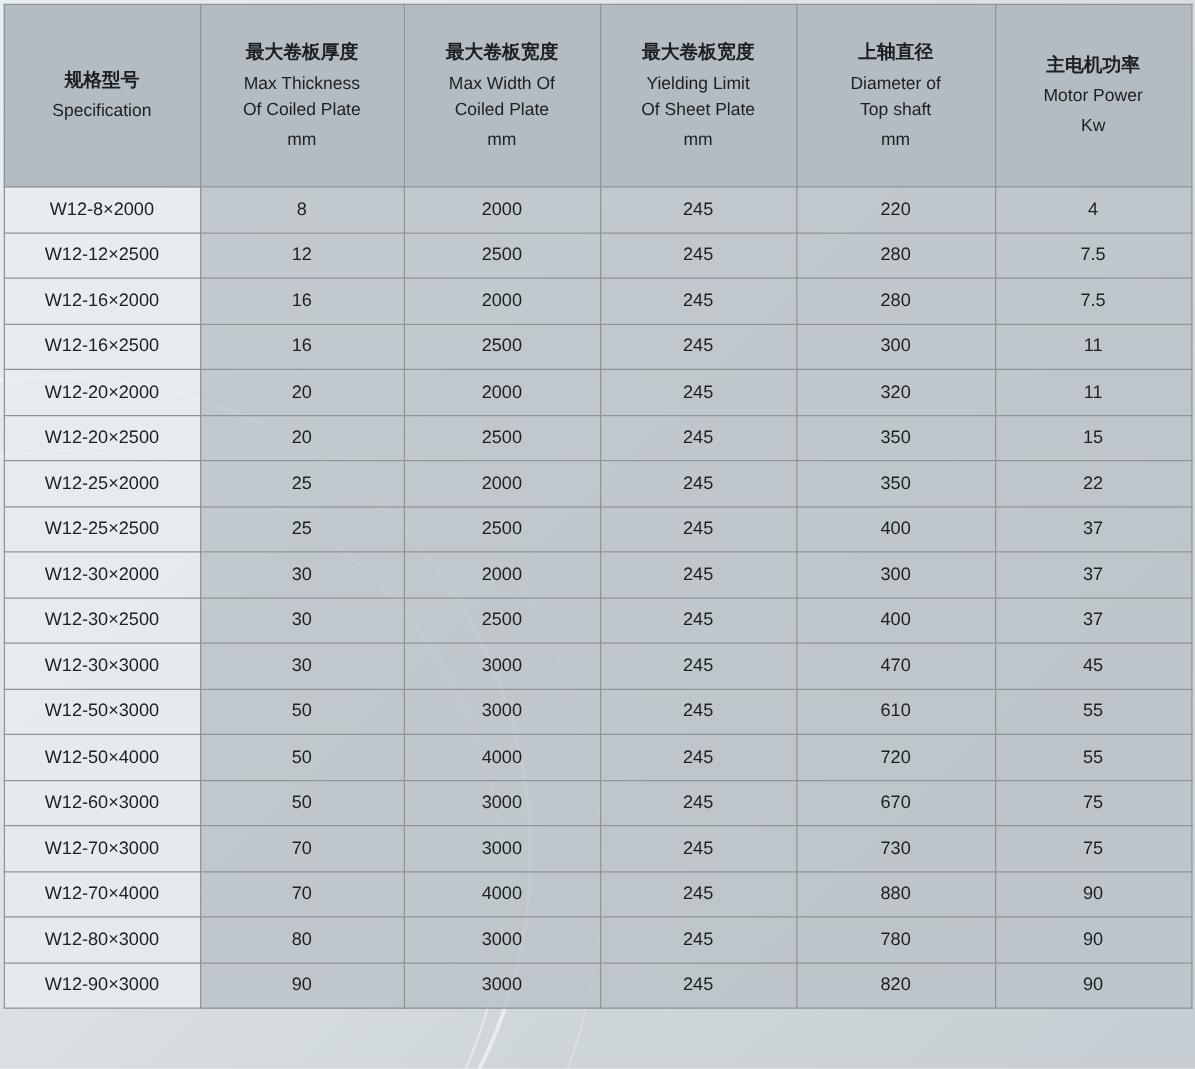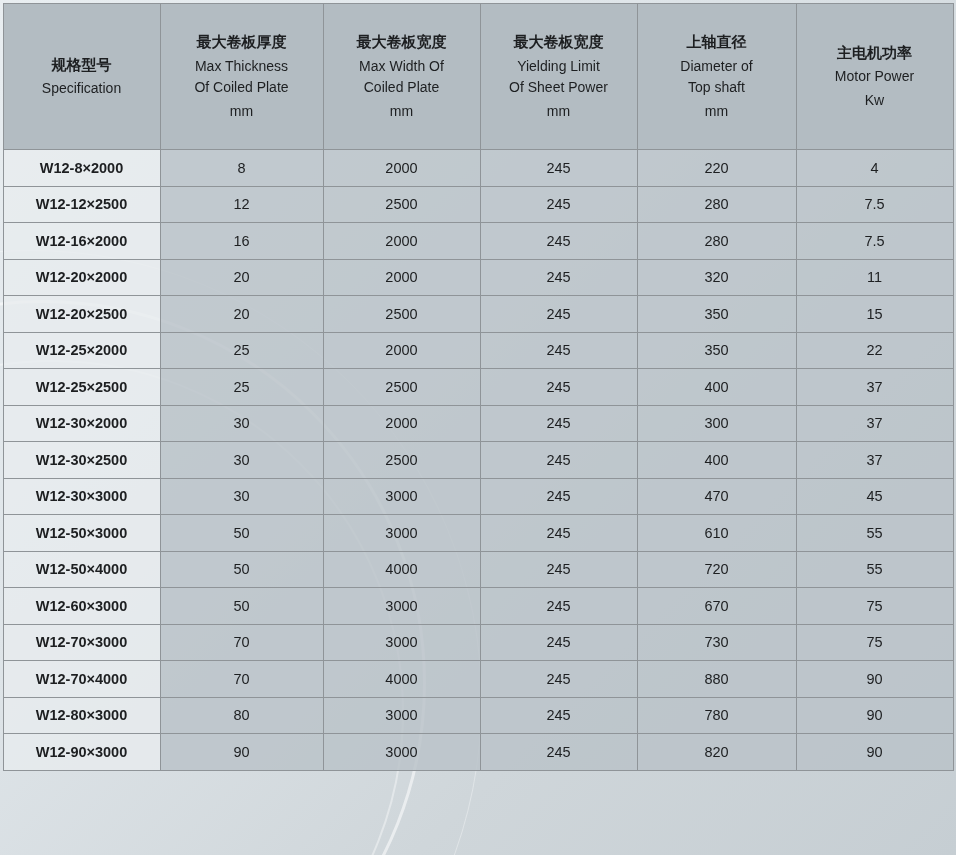--- a/index.html
+++ b/index.html
@@ -90,21 +90,20 @@
     margin-top: 2px;
   }
   tbody td {
     height: 33.5px;
     background: rgba(185,194,200,0.82);
     font-size: 14.5px;
   }
   tbody td.spec {
     background: rgba(232,236,238,0.78);
     font-size: 14.5px;
-    font-weight: bold;
   }
   
   col.c0 { width: 157px; }
   col.c1 { width: 163px; }
   col.c2 { width: 157px; }
   col.c3 { width: 157px; }
   col.c4 { width: 159px; }
   col.c5 { width: 157px; }
 </style>
 </head>
@@ -138,21 +137,21 @@
         </th>
         <th>
           <span class="cn">最大卷板宽度</span>
           <span class="en">Max Width  Of</span>
           <span class="en">Coiled Plate</span>
           <span class="unit">mm</span>
         </th>
         <th>
           <span class="cn">最大卷板宽度</span>
           <span class="en">Yielding Limit</span>
-          <span class="en">Of  Sheet Power</span>
+          <span class="en">Of  Sheet Plate</span>
           <span class="unit">mm</span>
         </th>
         <th>
           <span class="cn">上轴直径</span>
           <span class="en">Diameter of</span>
           <span class="en">Top shaft</span>
           <span class="unit">mm</span>
         </th>
         <th>
           <span class="cn">主电机功率</span>
@@ -178,20 +177,28 @@
           <td>280</td>
           <td>7.5</td>
         </tr>
         <tr>
           <td class="spec">W12-16×2000</td>
           <td>16</td>
           <td>2000</td>
           <td>245</td>
           <td>280</td>
           <td>7.5</td>
+        </tr>
+        <tr>
+          <td class="spec">W12-16×2500</td>
+          <td>16</td>
+          <td>2500</td>
+          <td>245</td>
+          <td>300</td>
+          <td>11</td>
         </tr>
         <tr>
           <td class="spec">W12-20×2000</td>
           <td>20</td>
           <td>2000</td>
           <td>245</td>
           <td>320</td>
           <td>11</td>
         </tr>
         <tr>

